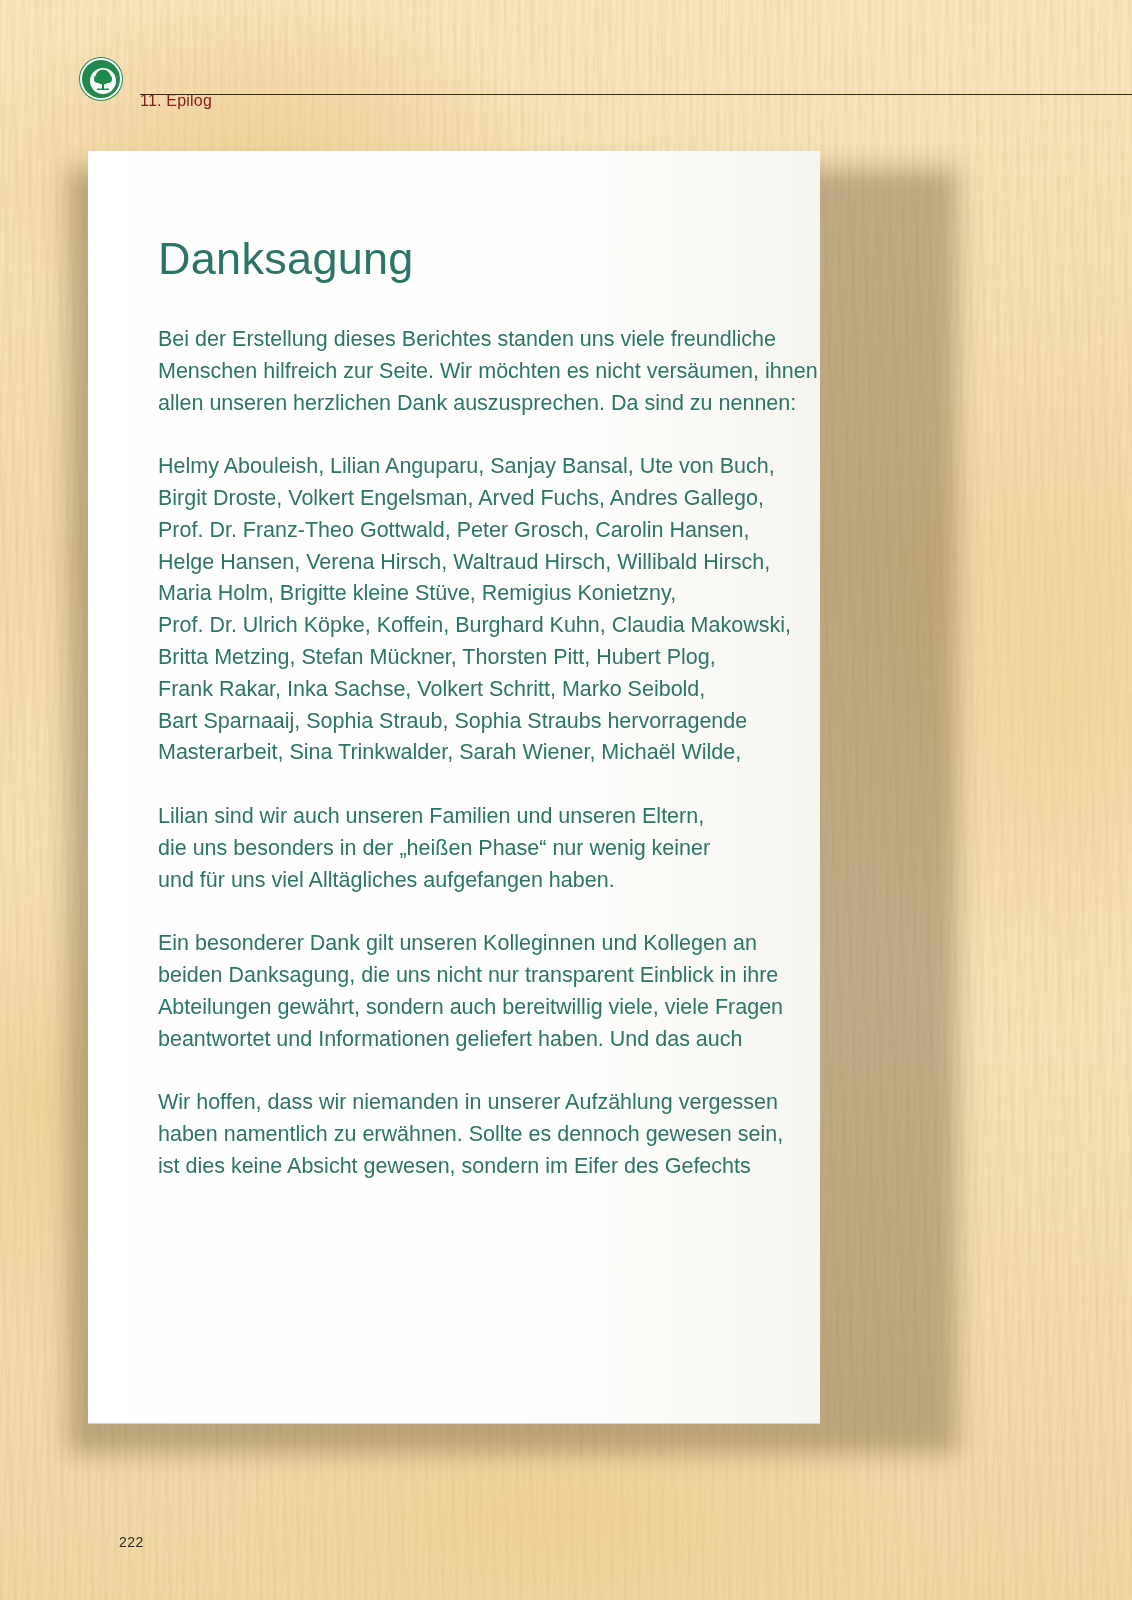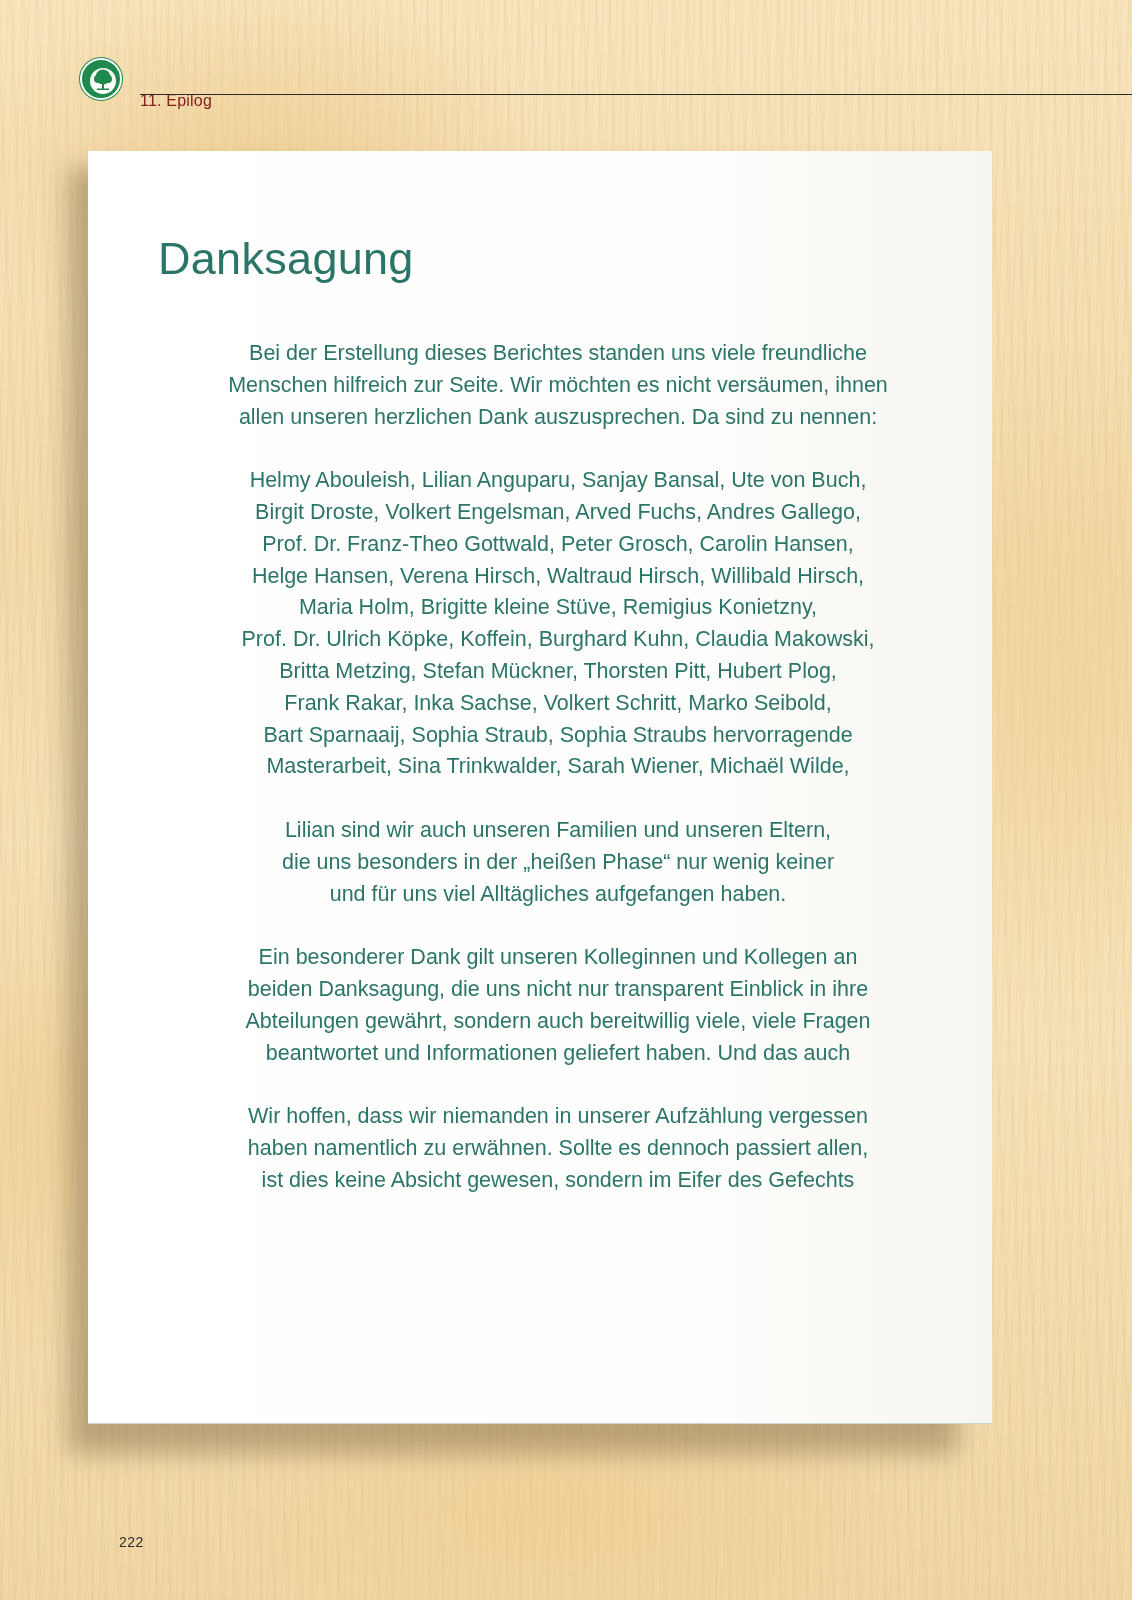--- a/index.html
+++ b/index.html
@@ -37,32 +37,32 @@
       background: #2b2b2b;
     }
 
     
     .paper-shadow {
       position: absolute; left: 68px; top: 168px; width: 890px; height: 1286px;
       background: rgba(90,70,40,0.35);
       filter: blur(12px);
     }
     .paper {
-      position: absolute; left: 88px; top: 151px; width: 904px; height: 1273px;
+      position: absolute; left: 88px; top: 151px; width: 732px; height: 1273px;
       background: linear-gradient(90deg, #ffffff 0%, #fdfdfb 70%, #f6f5f0 100%);
       border-bottom: 1px solid #cfd6d4;
     }
     .paper-title {
       position: absolute; left: 70px; top: 82px;
       font-size: 45px; font-weight: normal; color: #2b7468;
       letter-spacing: 0.3px;
     }
     .paper-body {
-      position: absolute; left: 70px; top: 187px; width: 800px;
-      color: #2b7468; font-size: 21.5px; line-height: 31.8px; text-align: center;
+      position: absolute; left: 70px; top: 173px; width: 800px;
+      color: #2b7468; font-size: 21.5px; line-height: 31.8px;
     }
     .para { margin-bottom: 31.8px; }
     .line { display: block; white-space: nowrap; }
 
     .page-number {
       position: absolute; left: 80px; top: 1534px;
       font-size: 14px; color: #2b2b2b; letter-spacing: 0.5px; margin-left: 39px;
     }
   </style>
 </head>
@@ -111,19 +111,19 @@
       <span class="line">und für uns viel Alltägliches aufgefangen haben.</span>
     </div>
     <div class="para">
       <span class="line">Ein besonderer Dank gilt unseren Kolleginnen und Kollegen an</span>
       <span class="line">beiden Danksagung, die uns nicht nur transparent Einblick in ihre</span>
       <span class="line">Abteilungen gewährt, sondern auch bereitwillig viele, viele Fragen</span>
       <span class="line">beantwortet und Informationen geliefert haben. Und das auch</span>
     </div>
     <div class="para">
       <span class="line">Wir hoffen, dass wir niemanden in unserer Aufzählung vergessen</span>
-      <span class="line">haben namentlich zu erwähnen. Sollte es dennoch passiert allen,</span>
+      <span class="line">haben namentlich zu erwähnen. Sollte es dennoch gewesen sein,</span>
       <span class="line">ist dies keine Absicht gewesen, sondern im Eifer des Gefechts</span>
     </div>
   </div>
 </div>
 
 <div class="page-number">222</div>
 
 </body></html>

